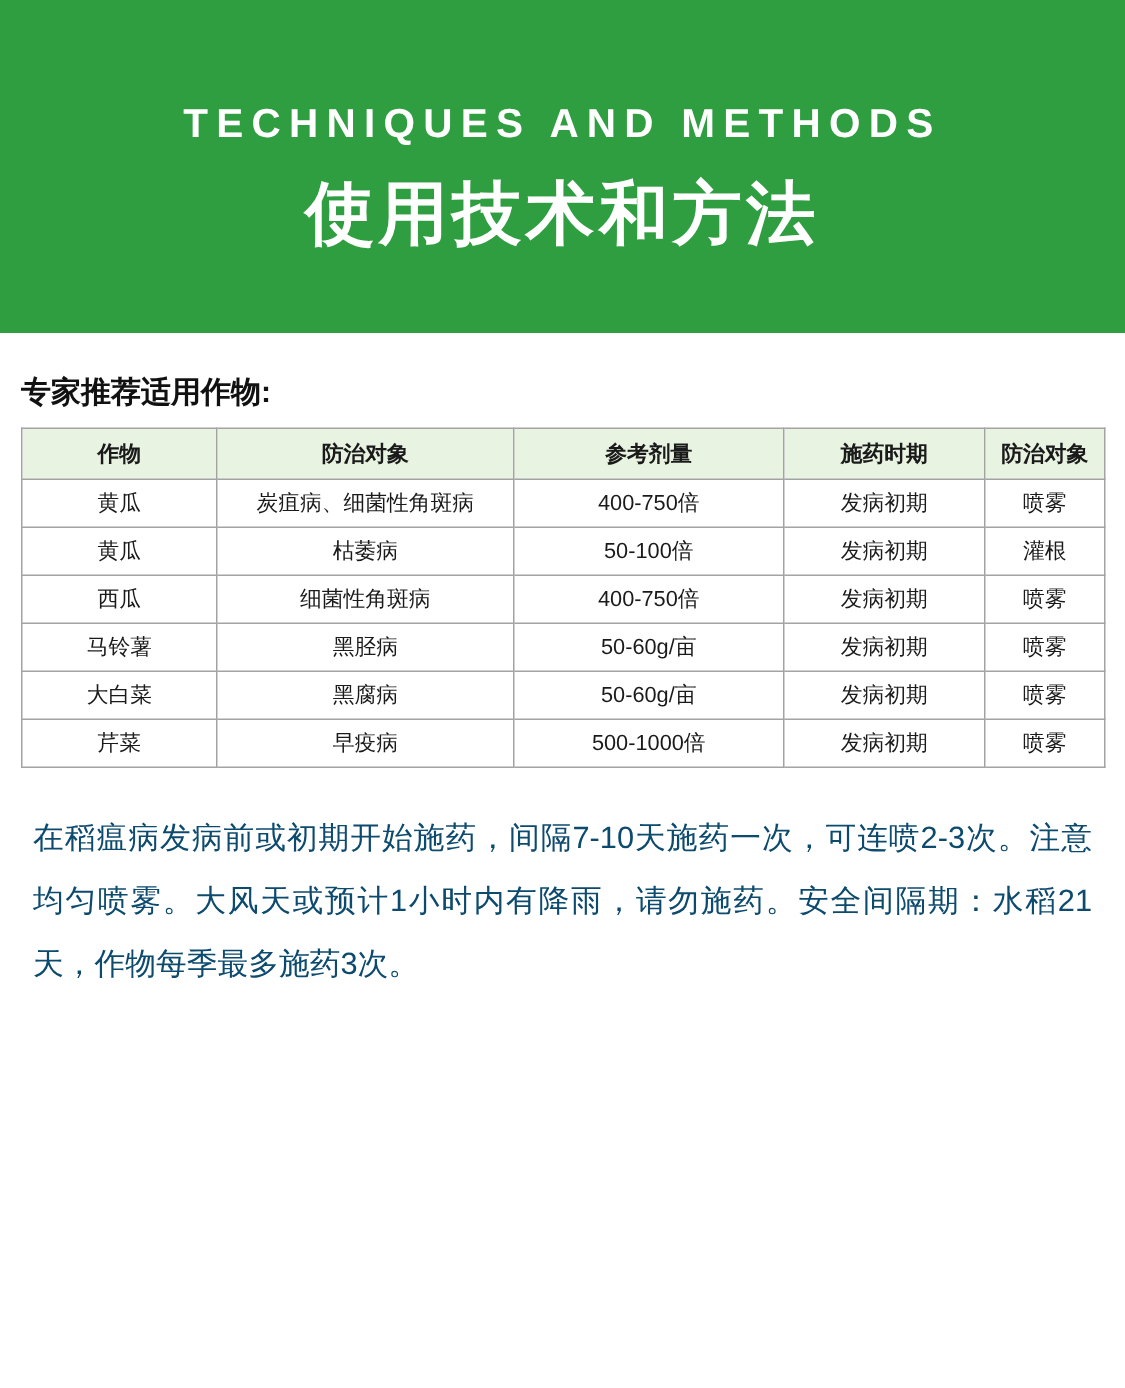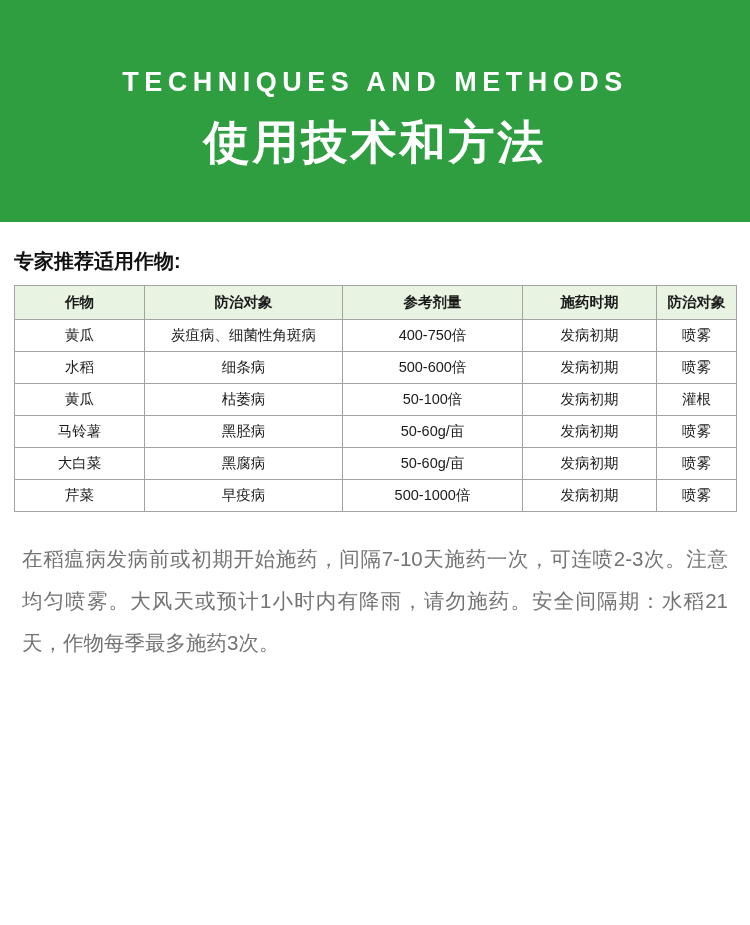--- a/index.html
+++ b/index.html
@@ -87,21 +87,21 @@
   col.c1 { width: 198px; }
   col.c2 { width: 180px; }
   col.c3 { width: 134px; }
   col.c4 { width: 80px; }
 
   
   .note {
     margin: 26px 22px 0 22px;
     font-size: 20.5px;
     line-height: 42px;
-    color: #737373;
+    color: #0c4a6e;
     text-align: justify;
   }
 </style>
 </head>
 <body>
 
 <div class="page">
 
   <div class="banner">
     <div class="banner-en">TECHNIQUES AND METHODS</div>
@@ -130,32 +130,32 @@
       </thead>
       <tbody>
         <tr>
           <td>黄瓜</td>
           <td>炭疽病、细菌性角斑病</td>
           <td>400-750倍</td>
           <td>发病初期</td>
           <td>喷雾</td>
         </tr>
         <tr>
-          <td>水稻</td>
-          <td>细条病</td>
-          <td>500-600倍</td>
-          <td>发病初期</td>
-          <td>喷雾</td>
-        </tr>
-        <tr>
           <td>黄瓜</td>
           <td>枯萎病</td>
           <td>50-100倍</td>
           <td>发病初期</td>
           <td>灌根</td>
+        </tr>
+        <tr>
+          <td>西瓜</td>
+          <td>细菌性角斑病</td>
+          <td>400-750倍</td>
+          <td>发病初期</td>
+          <td>喷雾</td>
         </tr>
         <tr>
           <td>马铃薯</td>
           <td>黑胫病</td>
           <td>50-60g/亩</td>
           <td>发病初期</td>
           <td>喷雾</td>
         </tr>
         <tr>
           <td>大白菜</td>

